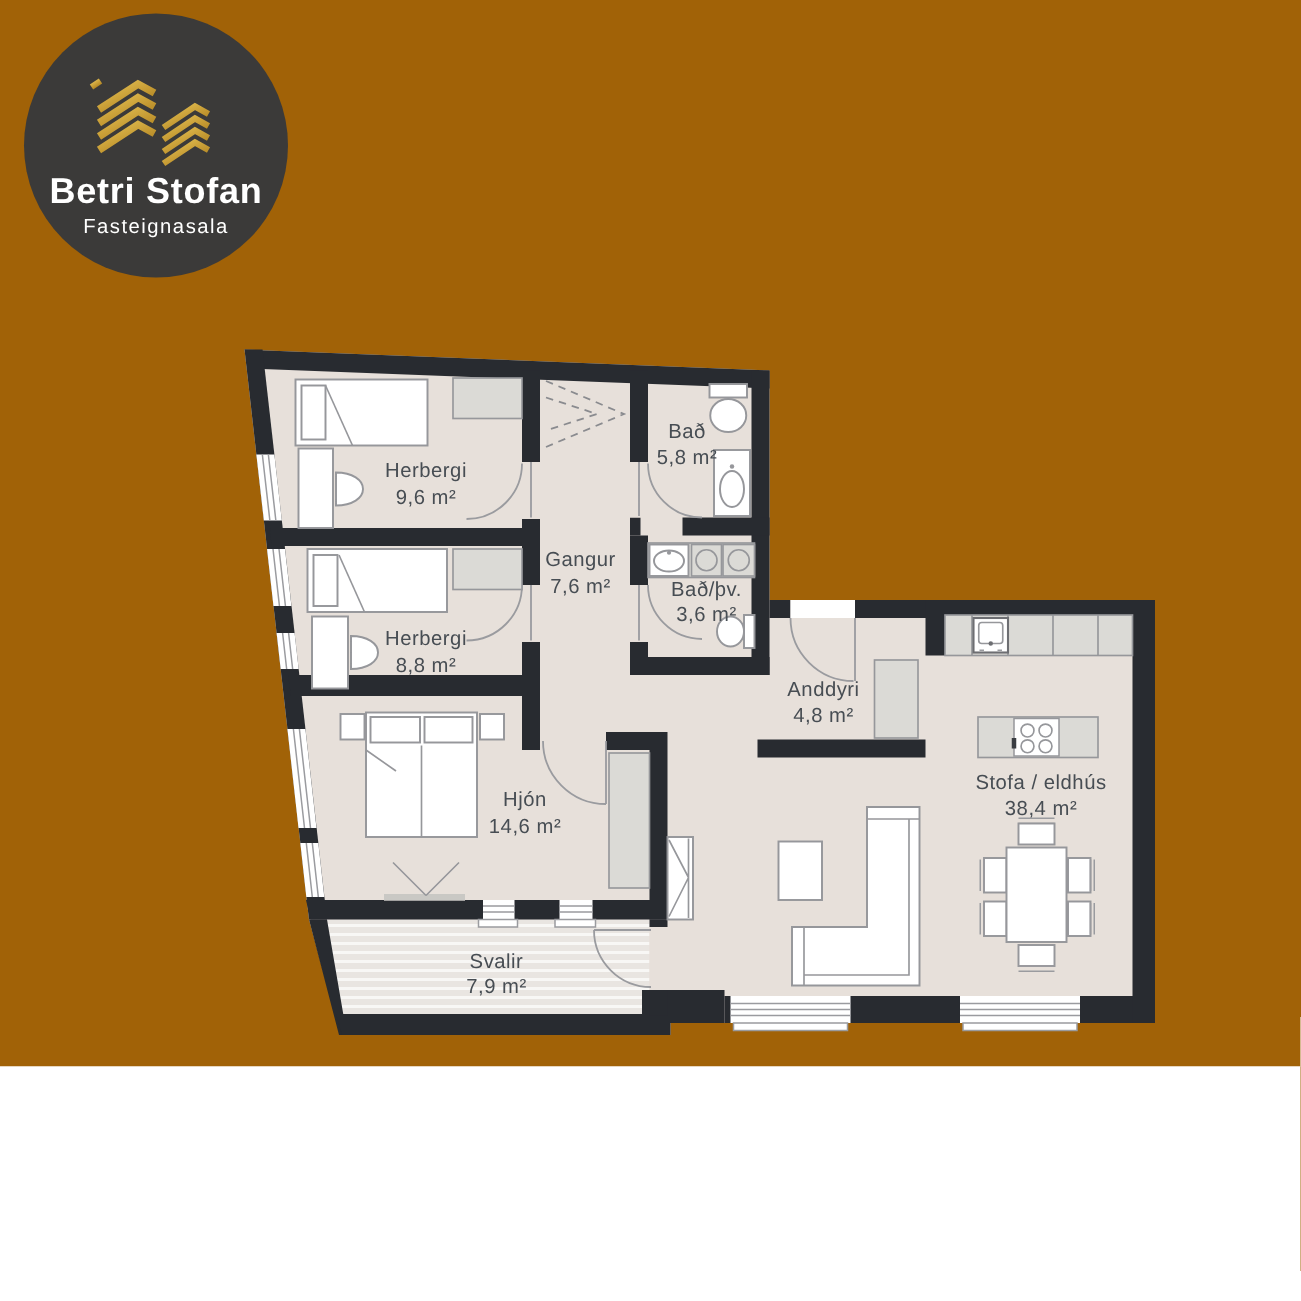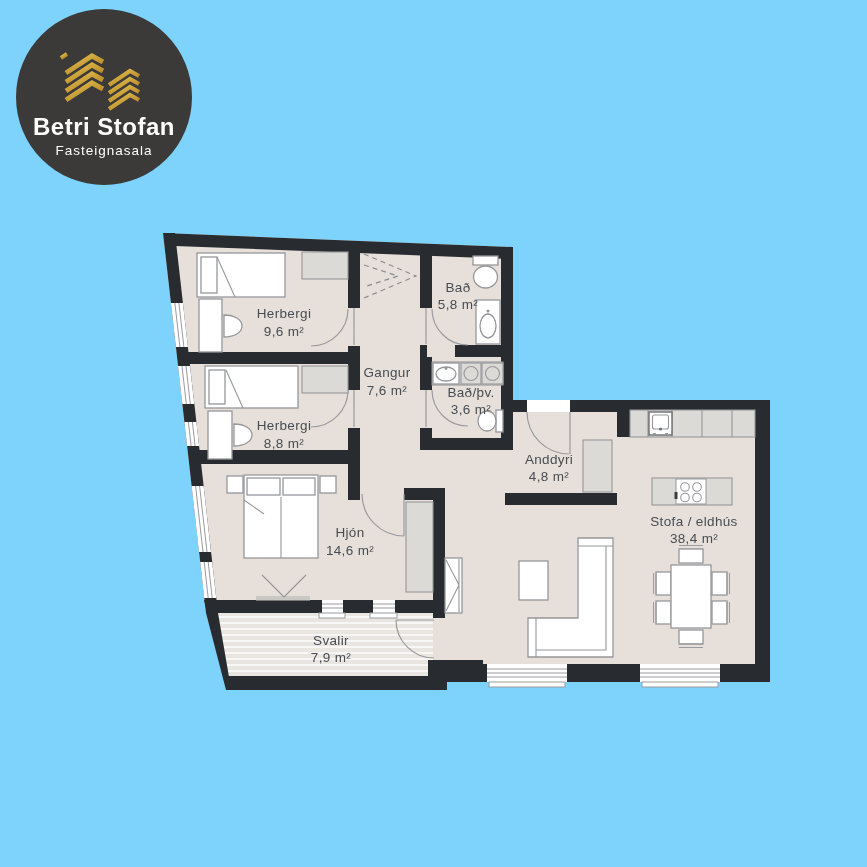--- a/index.html
+++ b/index.html
@@ -1,16 +1,16 @@
 <!DOCTYPE html>
 <html><head>
 <meta charset="utf-8">
 <style>
   html,body{margin:0;padding:0;background:#ffffff;}
-  .canvas{position:relative;width:867px;height:867px;background:#7dd3fc;overflow:hidden;
+  .canvas{position:relative;width:867px;height:711px;background:#a16207;overflow:hidden;
           font-family:"Liberation Sans", sans-serif;}
   svg text{font-family:"Liberation Sans", sans-serif;}
   .room-label{fill:#474d53;font-size:13.5px;letter-spacing:.35px;text-anchor:middle;}
   .logo-title{fill:#ffffff;font-size:24px;font-weight:bold;letter-spacing:.5px;text-anchor:middle;}
   .logo-sub{fill:#ffffff;font-size:13.5px;letter-spacing:1px;text-anchor:middle;}
   .wall{fill:#282b30;stroke:none;}
   .furn{fill:#ffffff;stroke:#96979b;stroke-width:1.3;}
   .furng{fill:#dbdad6;stroke:#96979b;stroke-width:1.1;}
   .thin{fill:none;stroke:#96979b;stroke-width:1.1;}
   .arc{fill:none;stroke:#9a9b9f;stroke-width:1.2;}

